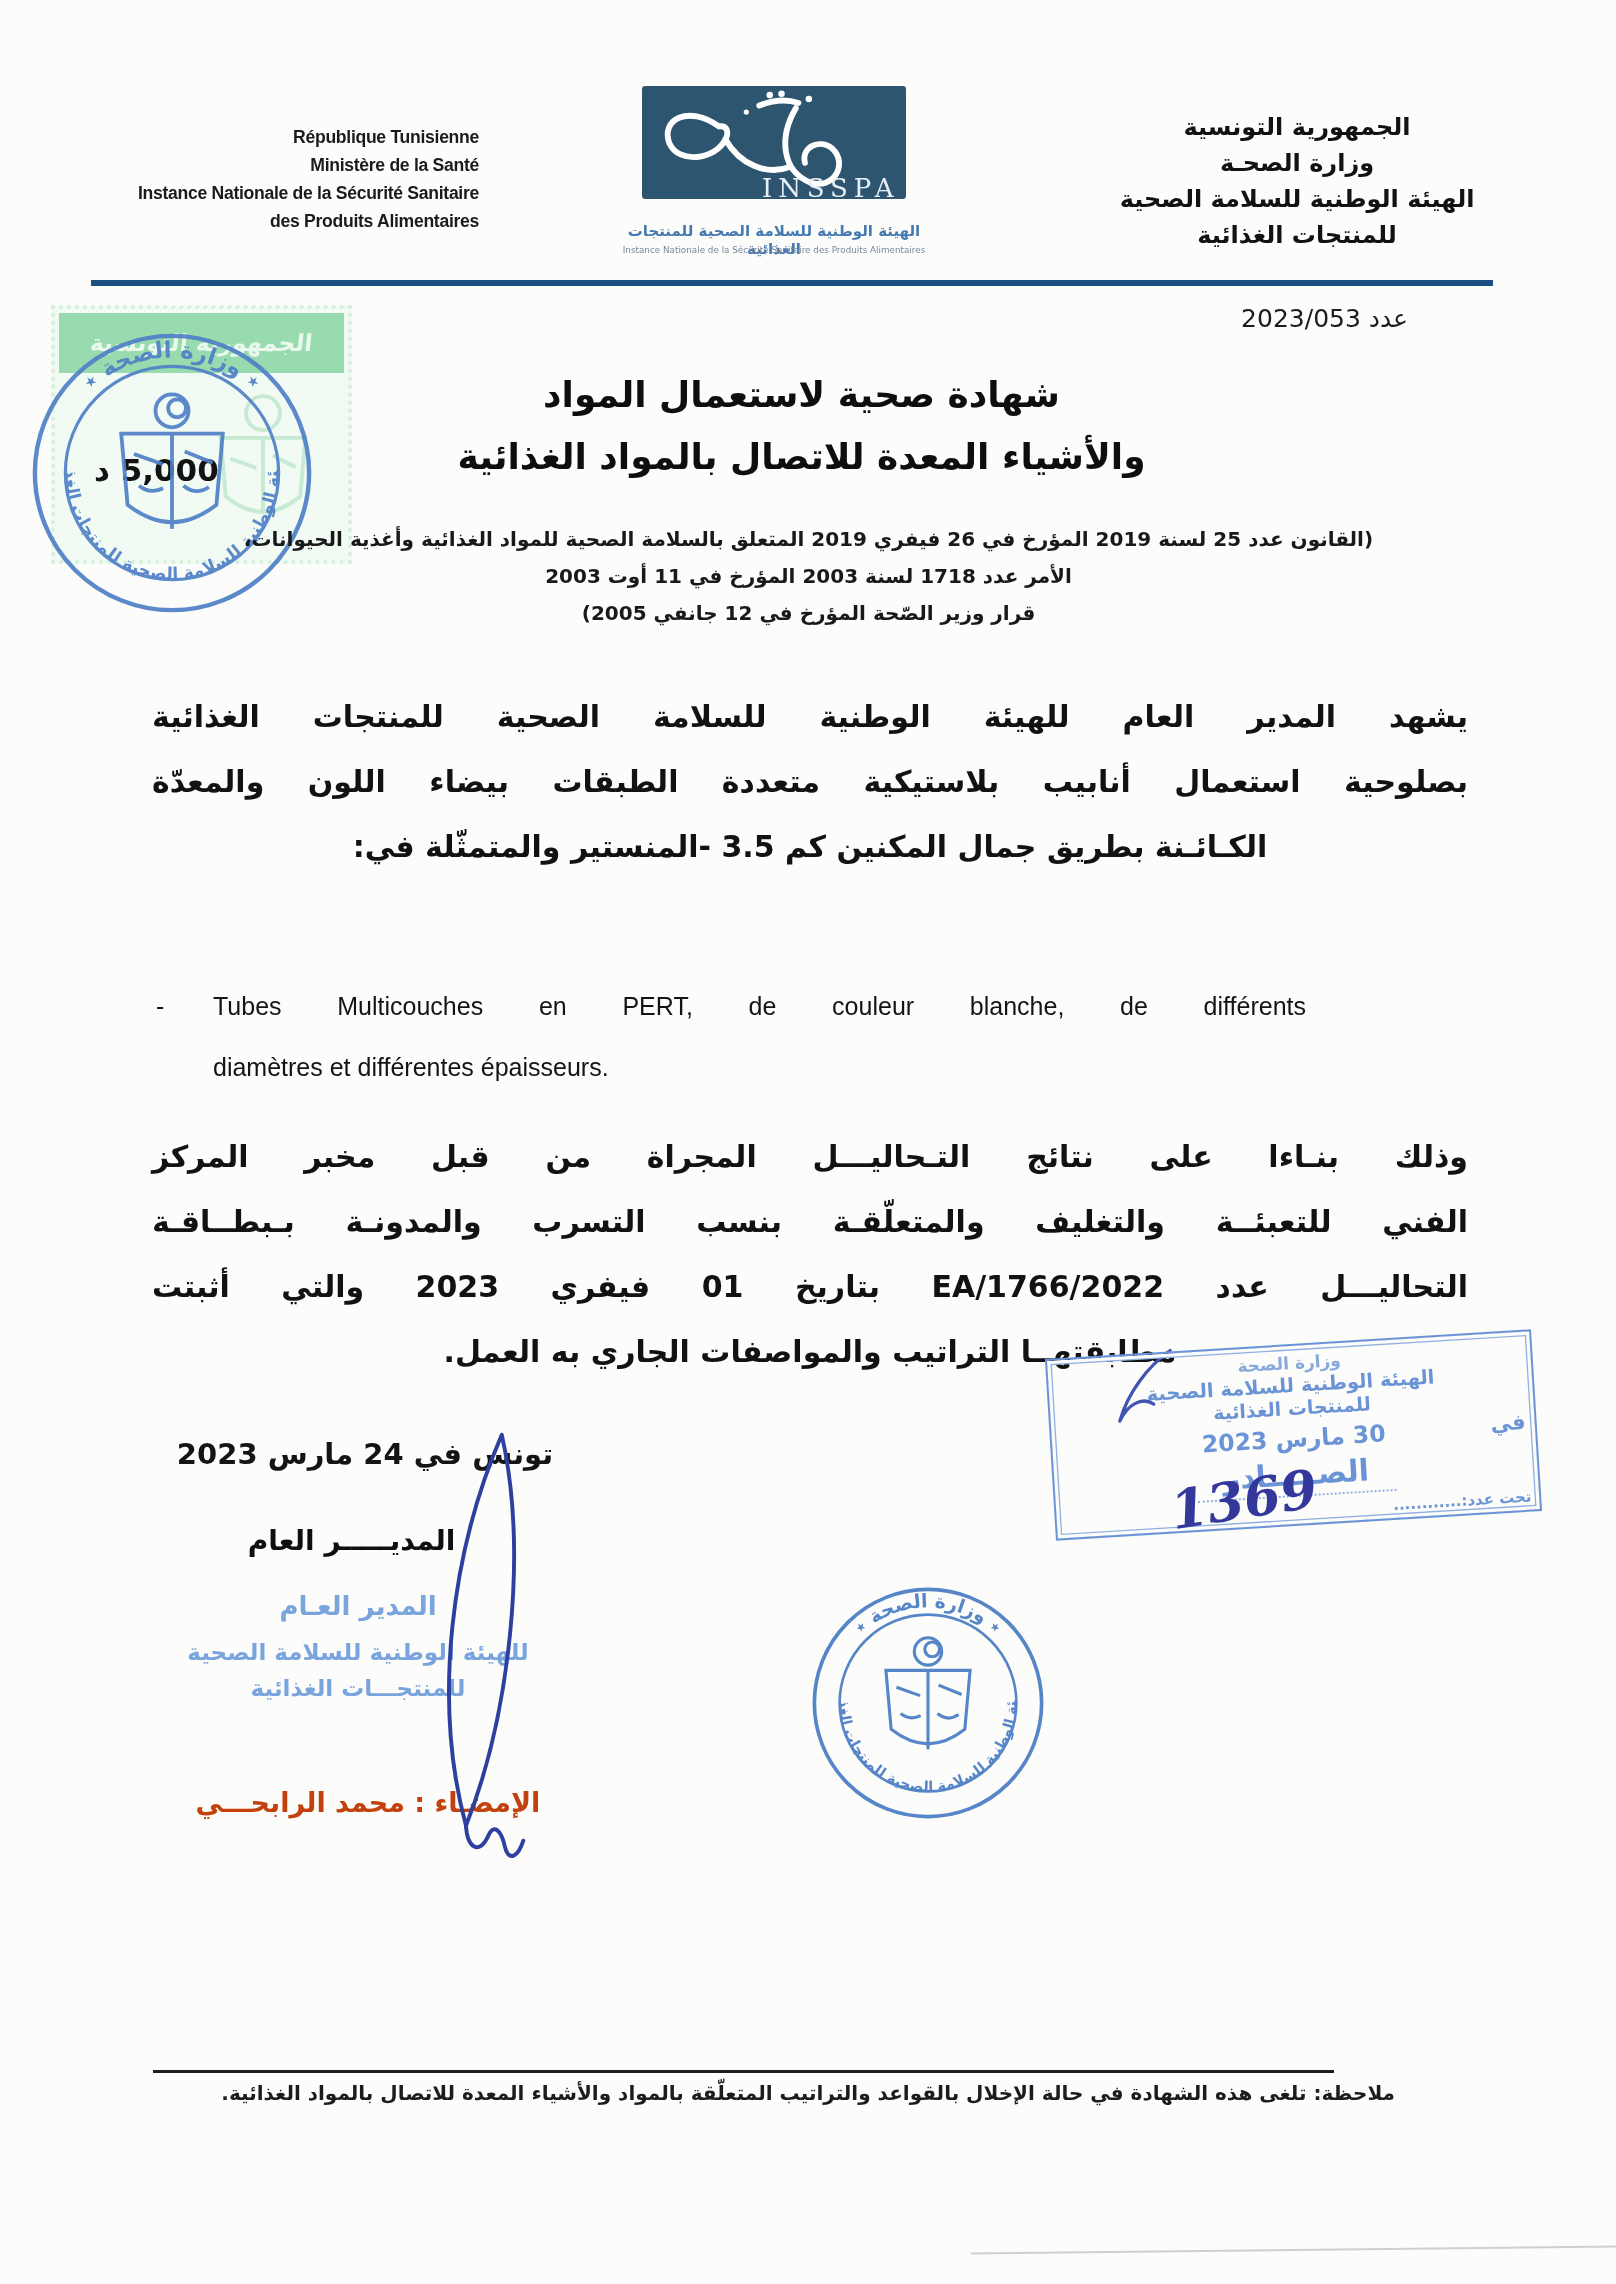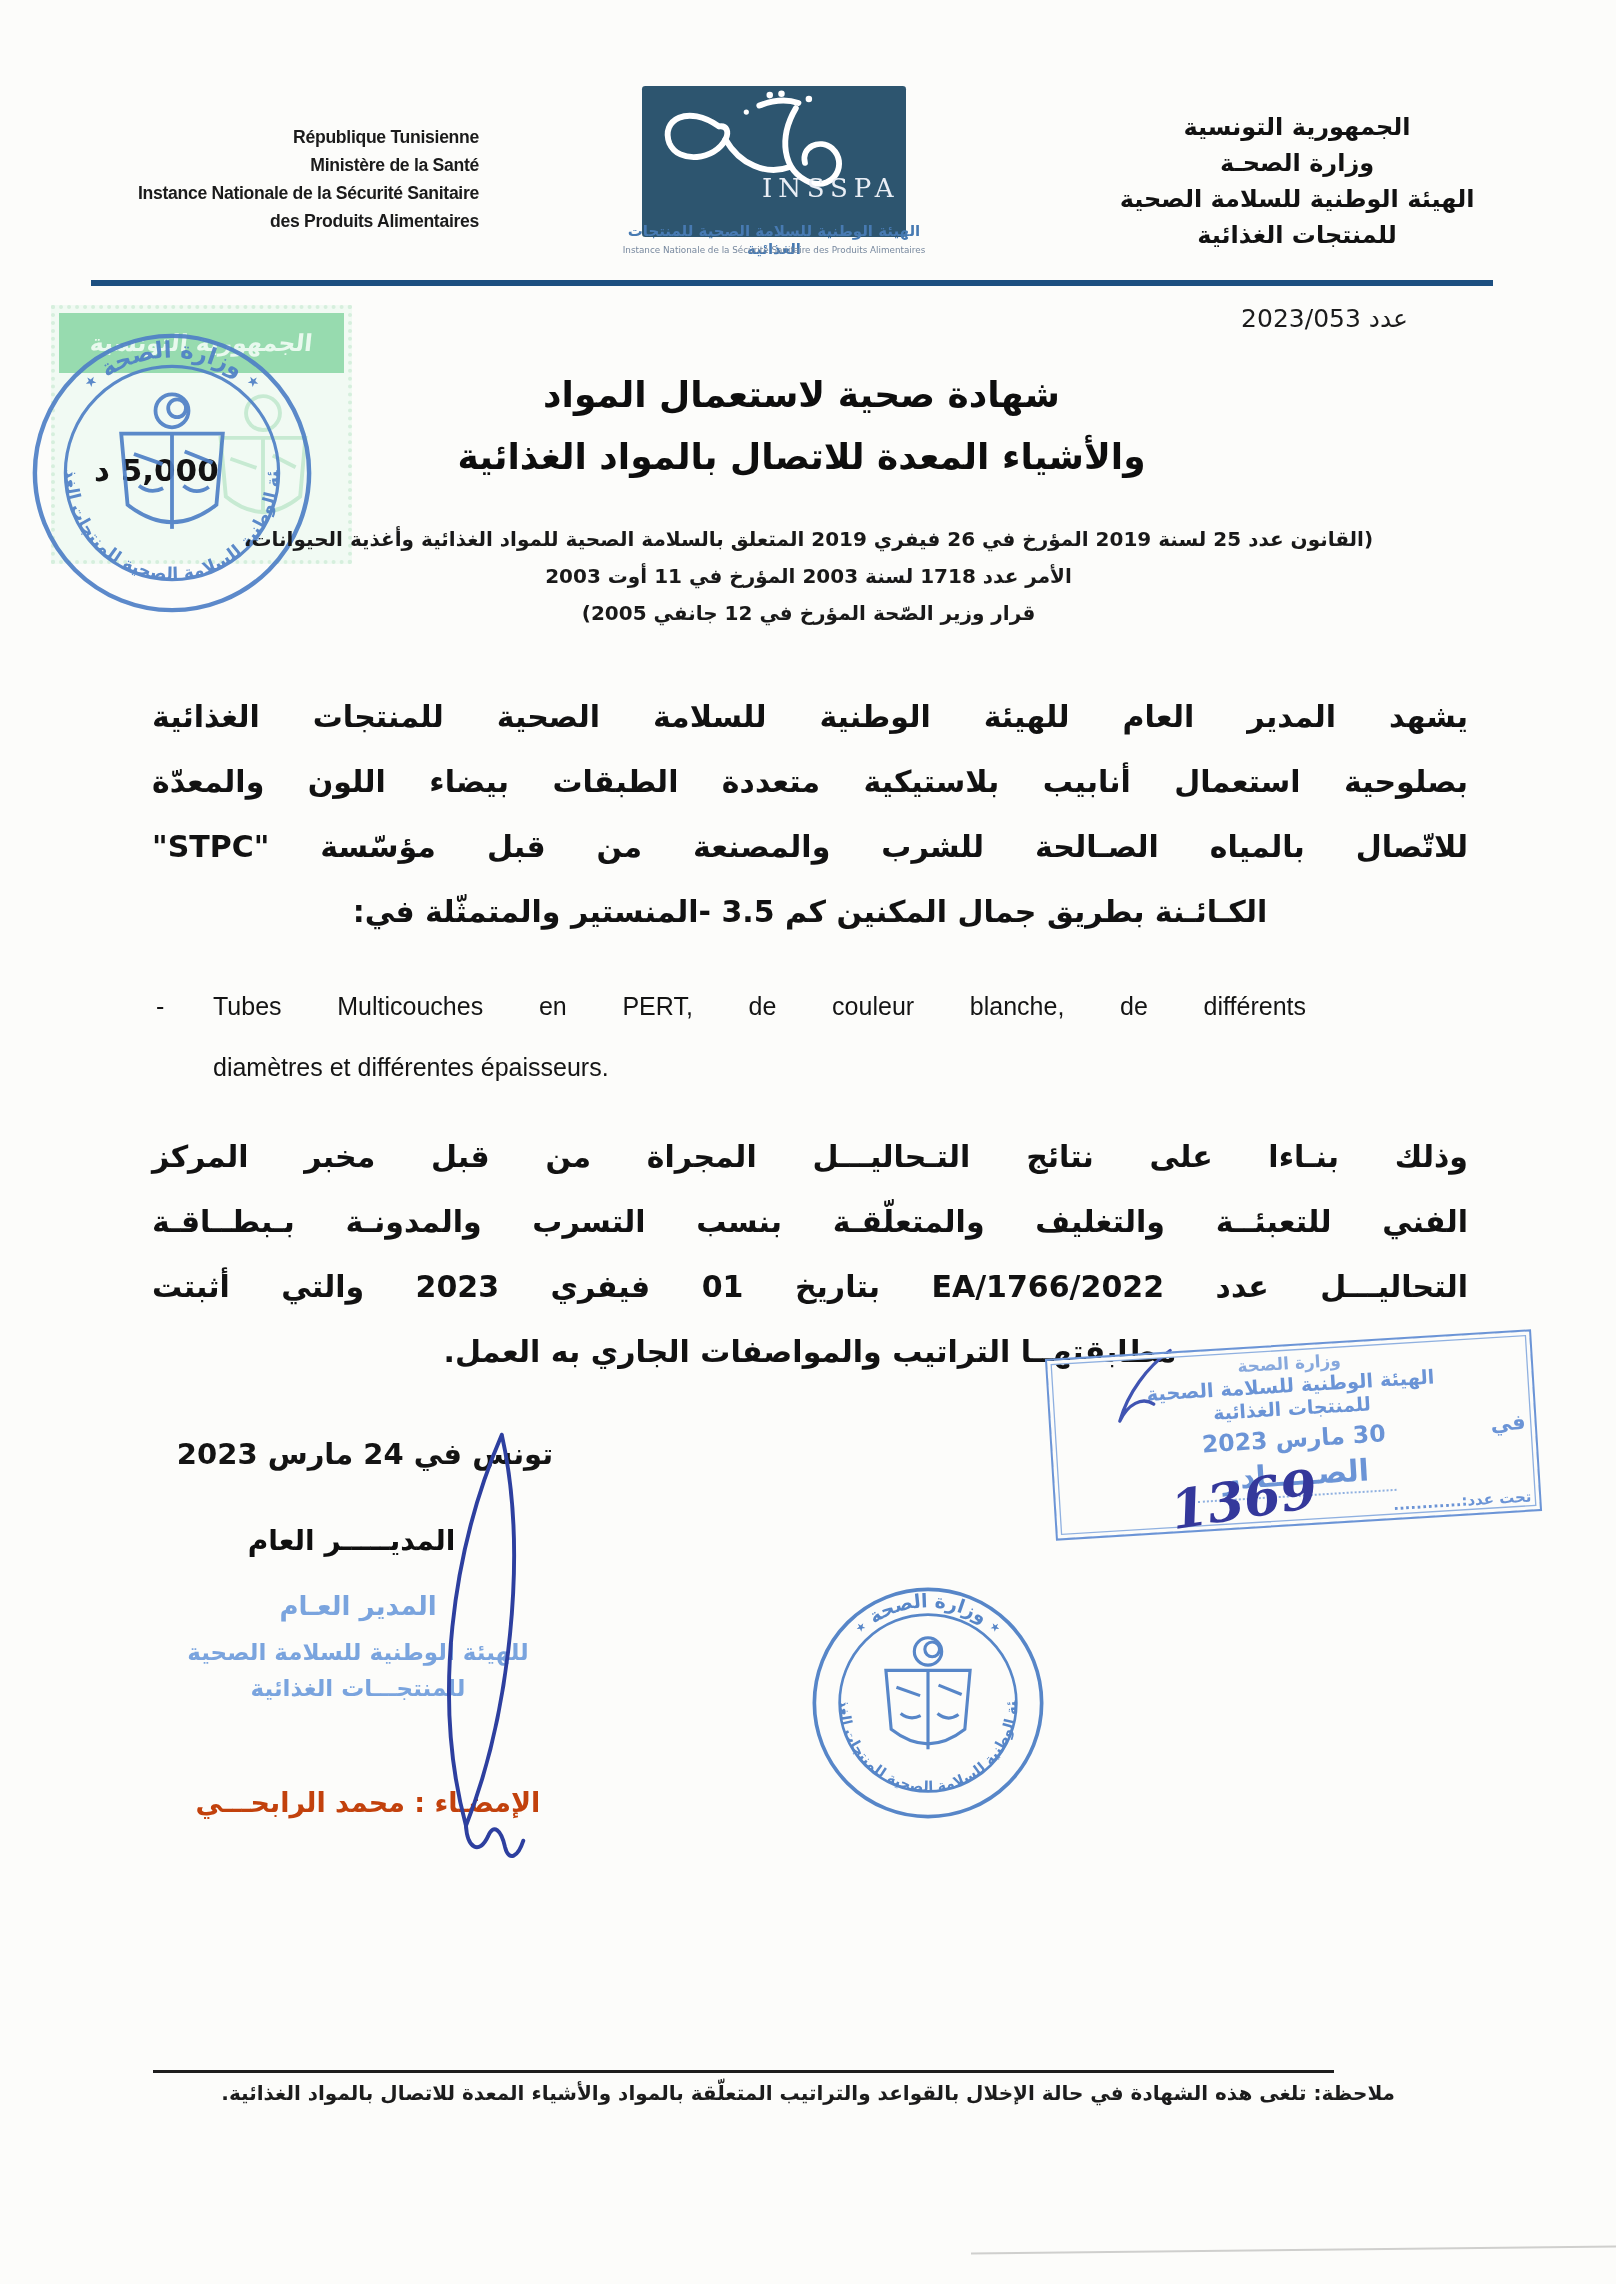--- a/index.html
+++ b/index.html
@@ -3,21 +3,21 @@
 <meta charset="utf-8">
 <style>
   html,body{margin:0;padding:0;background:#888;}
   .page{position:relative;width:1616px;height:2284px;background:#fcfcfa;overflow:hidden;
         font-family:"DejaVu Sans",sans-serif;color:#161616;}
   .abs{position:absolute;}
 
   
   .hdr-left{left:68px;top:123px;width:411px;text-align:right;font-family:"Liberation Sans",sans-serif;
             font-size:17.6px;font-weight:bold;line-height:28px;color:#1b1b1b;letter-spacing:-0.3px;}
-  .logo-box{left:642px;top:86px;width:264px;height:151px;background:#2d556f;border-radius:3.3px;}
+  .logo-box{left:642px;top:86px;width:264px;height:113px;background:#2d556f;border-radius:3.3px;}
   .logo-ar{left:606px;top:222px;width:336px;text-align:center;color:#477ab2;font-size:15px;font-weight:bold;direction:rtl;}
   .logo-fr{left:606px;top:245px;width:336px;text-align:center;color:#77889e;font-size:8.8px;}
   .hdr-right{left:1069px;top:109px;width:456px;text-align:center;direction:rtl;
              font-size:24px;font-weight:bold;line-height:36px;color:#121212;}
   .rule{left:91px;top:280px;width:1402px;height:5.9px;background:#1c4f80;}
   .doc-num{left:1173px;top:304px;width:235px;direction:rtl;font-size:25px;color:#1c1c1c;text-align:right;}
 
   
   .fiscal{left:51px;top:305px;width:301px;height:259px;background:#f1faf3;
           border:4.6px dotted #d6efdd;box-sizing:border-box;}
@@ -169,21 +169,20 @@
 
   <div class="abs legal">
     <div>(القانون عدد 25 لسنة 2019 المؤرخ في 26 فيفري 2019 المتعلق بالسلامة الصحية للمواد الغذائية وأغذية الحيوانات،</div>
     <div>الأمر عدد 1718 لسنة 2003 المؤرخ في 11 أوت 2003</div>
     <div>قرار وزير الصّحة المؤرخ في 12 جانفي 2005)</div>
   </div>
 
   <div class="abs para" style="top:699px;">
     <div class="jline">يشهد المدير العام للهيئة الوطنية للسلامة الصحية للمنتجات الغذائية</div>
     <div class="jline">بصلوحية استعمال أنابيب بلاستيكية متعددة الطبقات بيضاء اللون والمعدّة</div>
-    <div class="jline">للاتّصال بالمياه الصـالحة للشرب والمصنعة من قبل مؤسّسة "STPC"</div>
     <div class="cline">الكـائـنة بطريق جمال المكنين كم 3.5 -المنستير والمتمثّلة في:</div>
   </div>
 
   <div class="abs bullet">
     <div class="b1">
       <span class="dash">-</span>
       <span class="j">Tubes Multicouches en PERT, de couleur blanche, de différents</span>
     </div>
     <div class="b2">diamètres et différentes épaisseurs.</div>
   </div>

